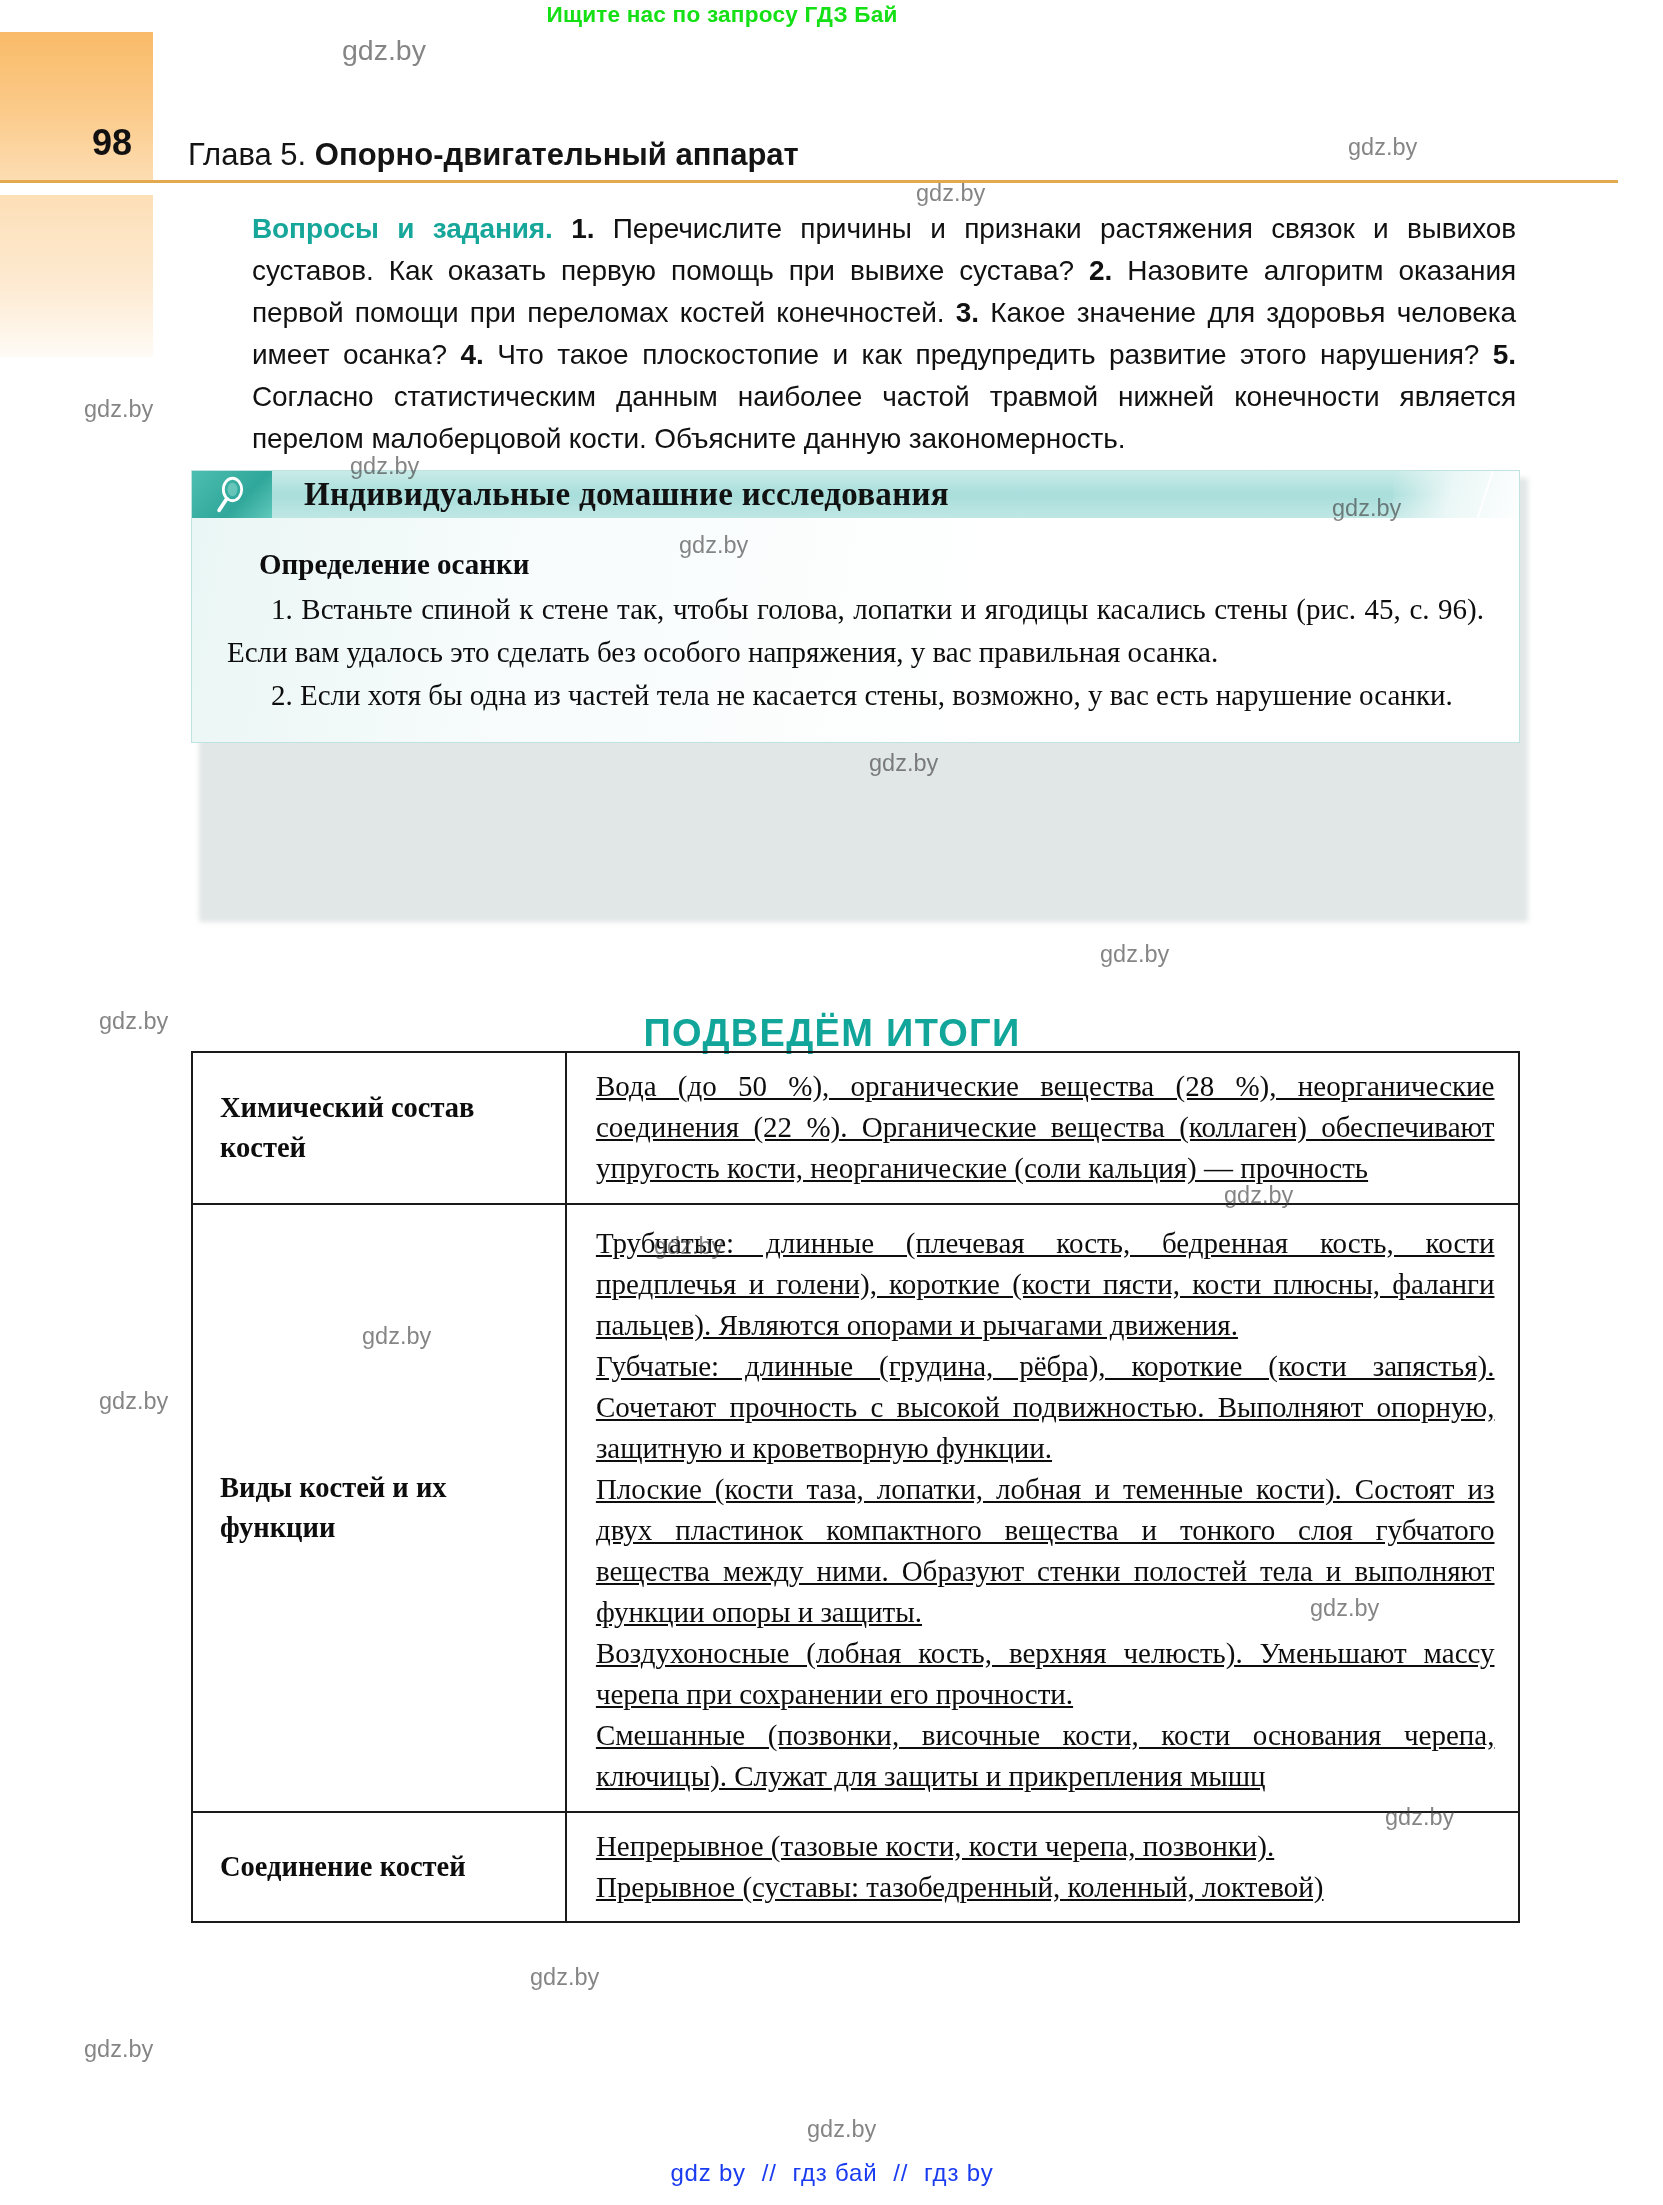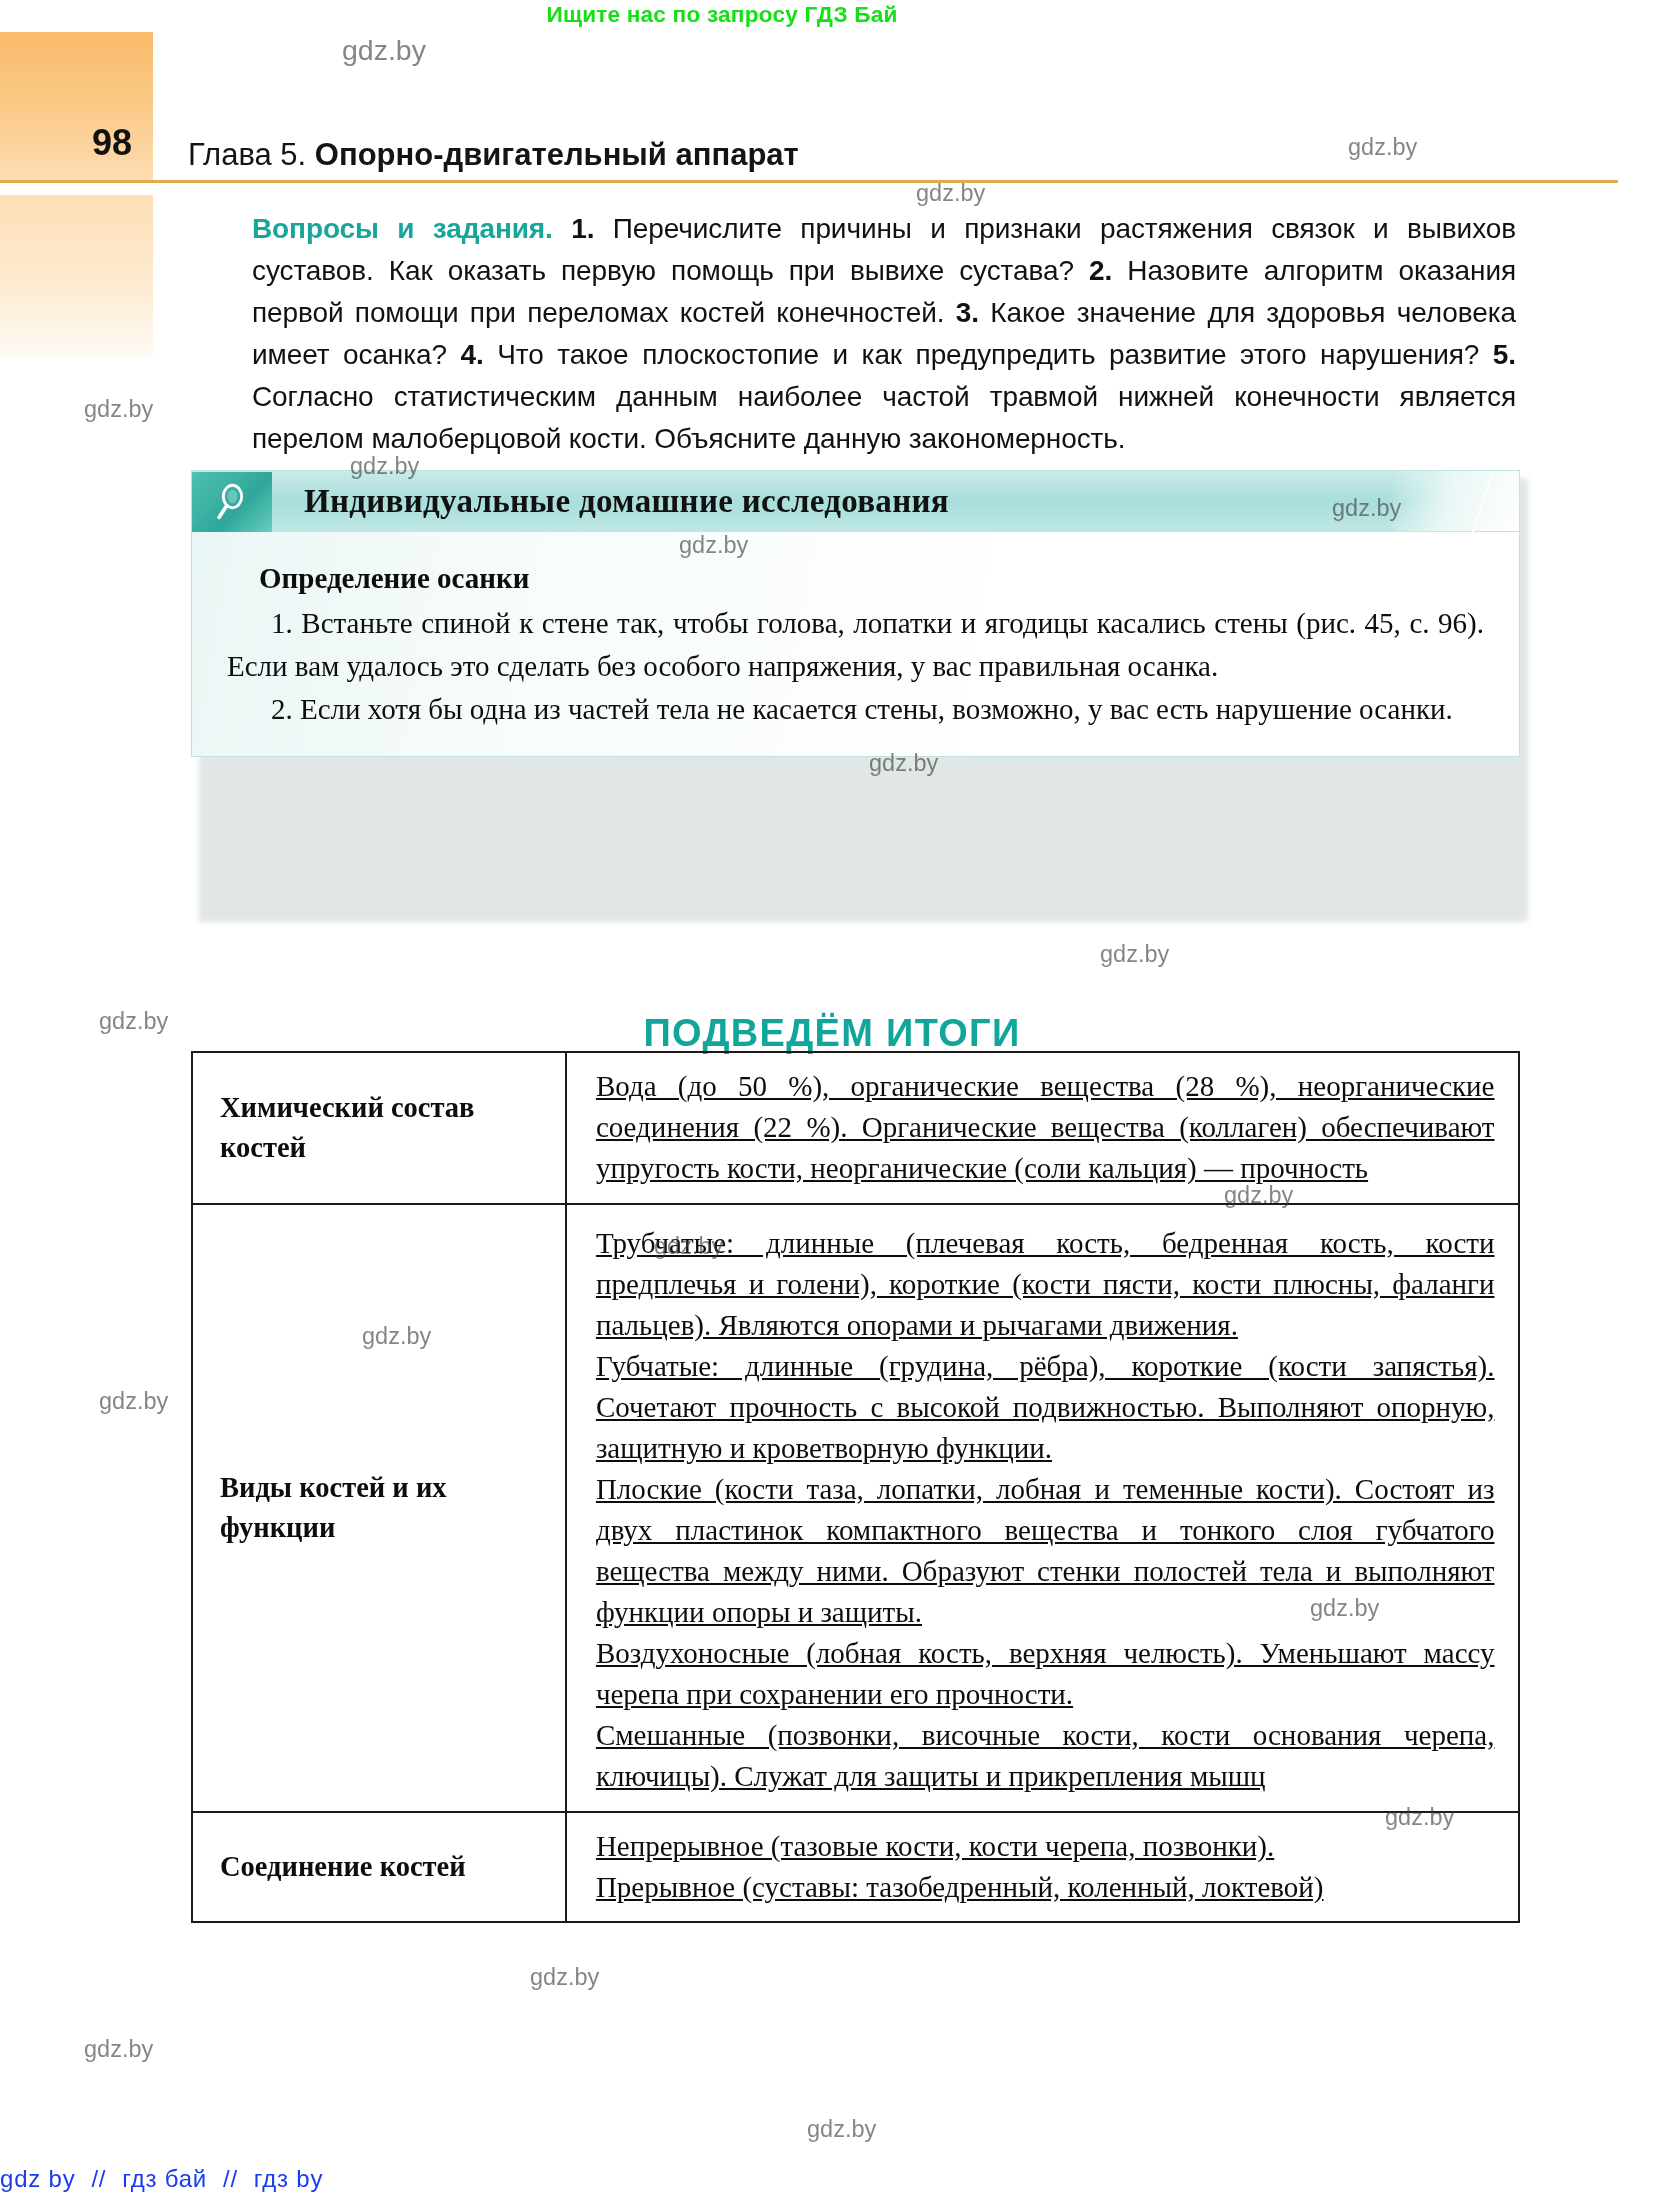--- a/index.html
+++ b/index.html
@@ -40,23 +40,23 @@
     font-family: "Liberation Sans", sans-serif;
     font-weight: 700;
     font-size: 22.6px;
     color: #15e015;
     letter-spacing: 0.2px;
   }
 
   .footer-links {
     position: absolute;
     left: 0;
-    bottom: 12px;
+    bottom: 18px;
     width: 1664px;
-    text-align: left;
+    text-align: center;
     font-family: "Liberation Sans", sans-serif;
     font-size: 24px;
     color: #1a3cf0;
     letter-spacing: 0.8px;
   }
   .footer-links .sep { padding: 0 8.4px; }
 
   
   .tab-top {
     position: absolute;
@@ -150,21 +150,21 @@
     background: rgba(120,140,140,.22);
     filter: blur(2.5px);
   }
   .research-inner {
     position: relative;
     border: 1.7px solid #bfe3e0;
     background: #ffffff;
   }
   .research-head {
     position: relative;
-    height: 61px;
+    height: 47px;
     background: linear-gradient(180deg, #c9ebe8 0%, #a8dedb 50%, #bfe7e4 100%);
     display: flex;
     align-items: center;
     overflow: hidden;
   }
   .head-icon {
     width: 80px;
     height: 60px;
     flex: 0 0 80px;
     background: linear-gradient(135deg, #4fc0b3 0%, #2fa79a 60%, #67cdc1 100%);

